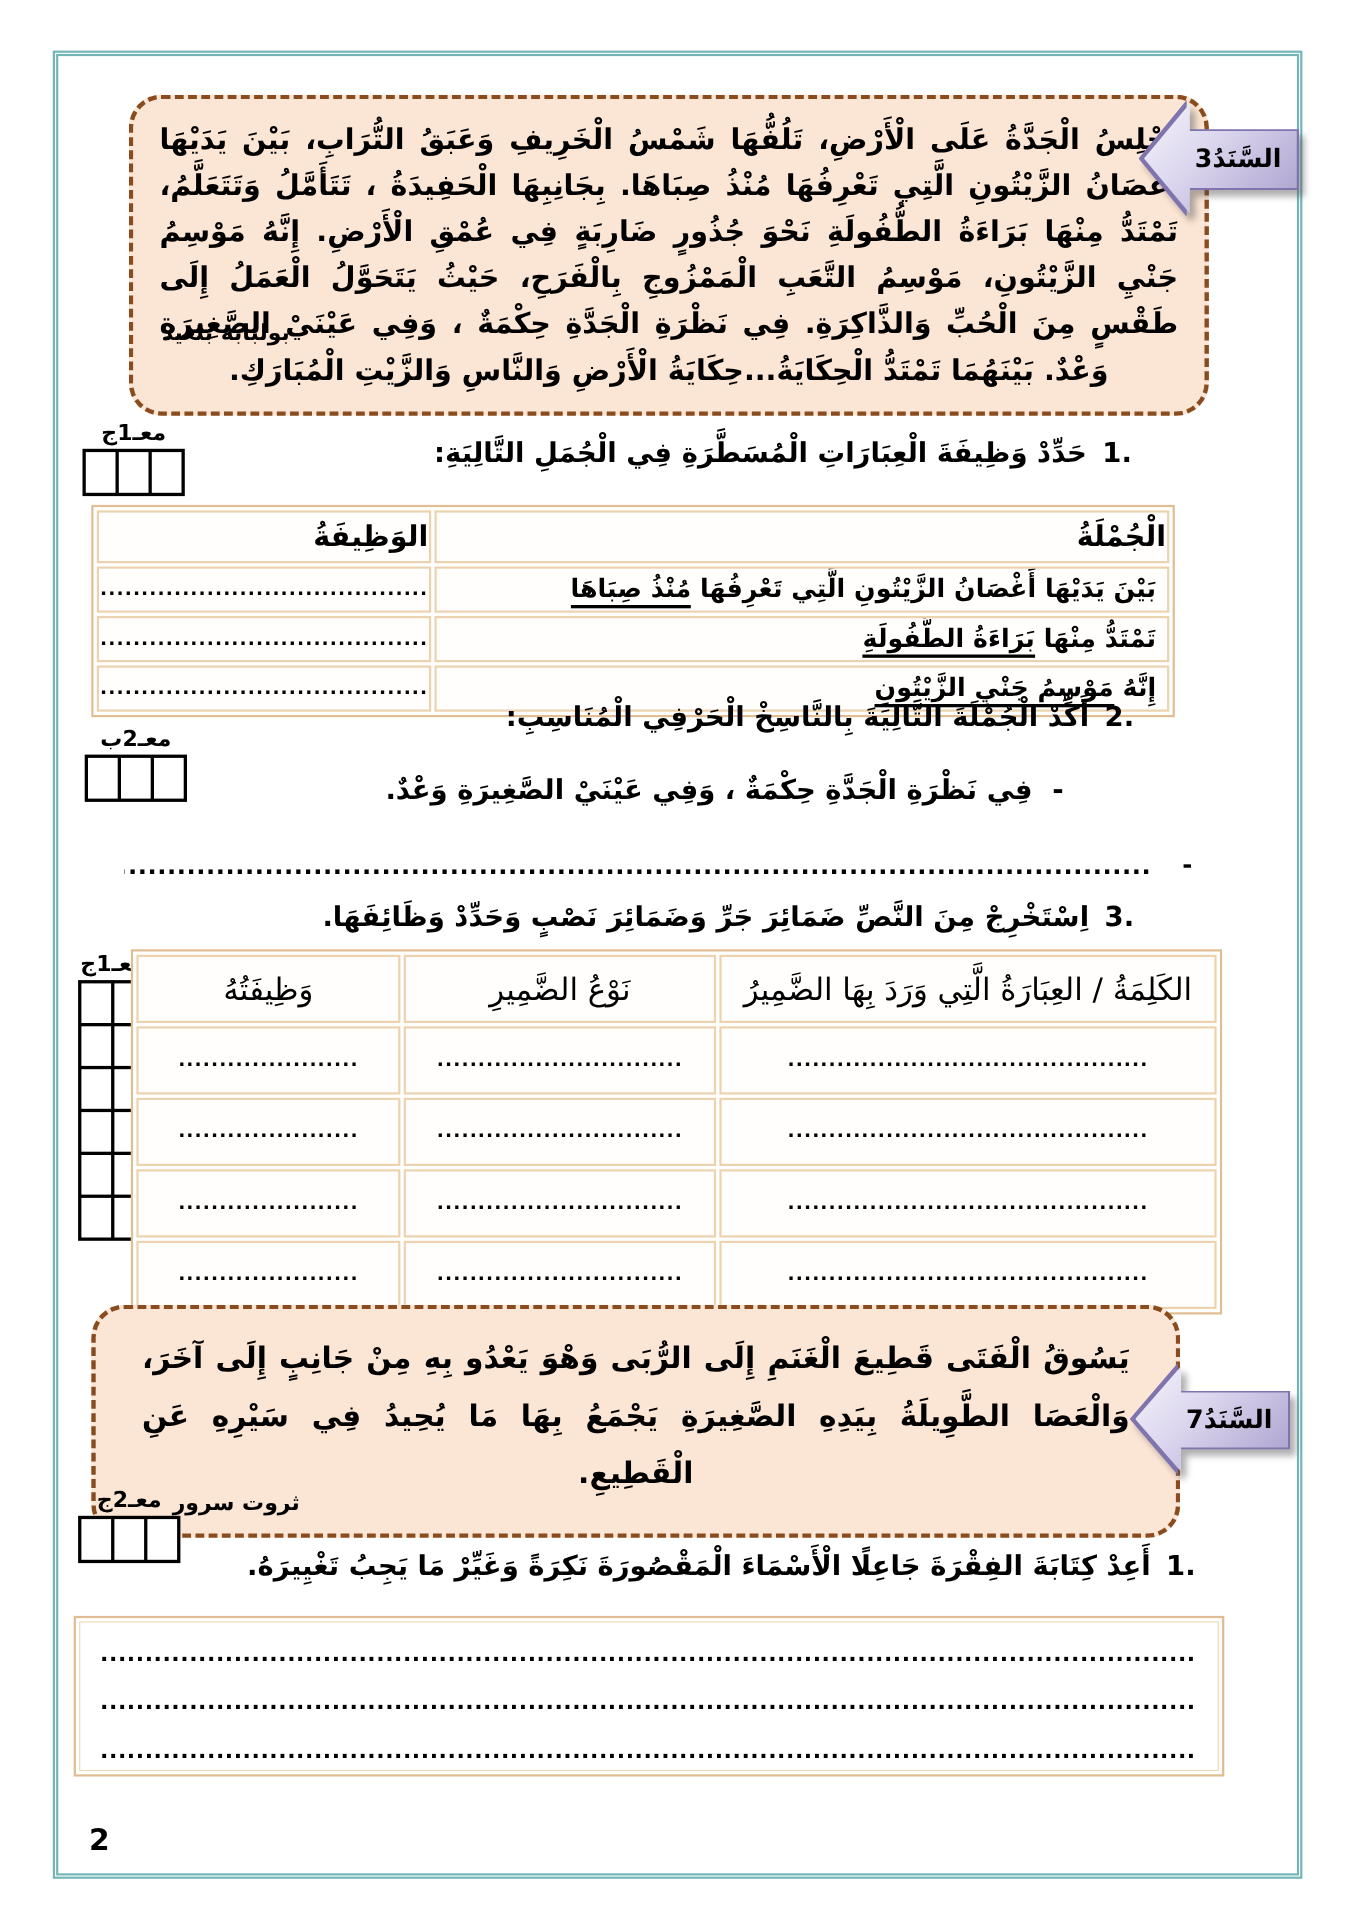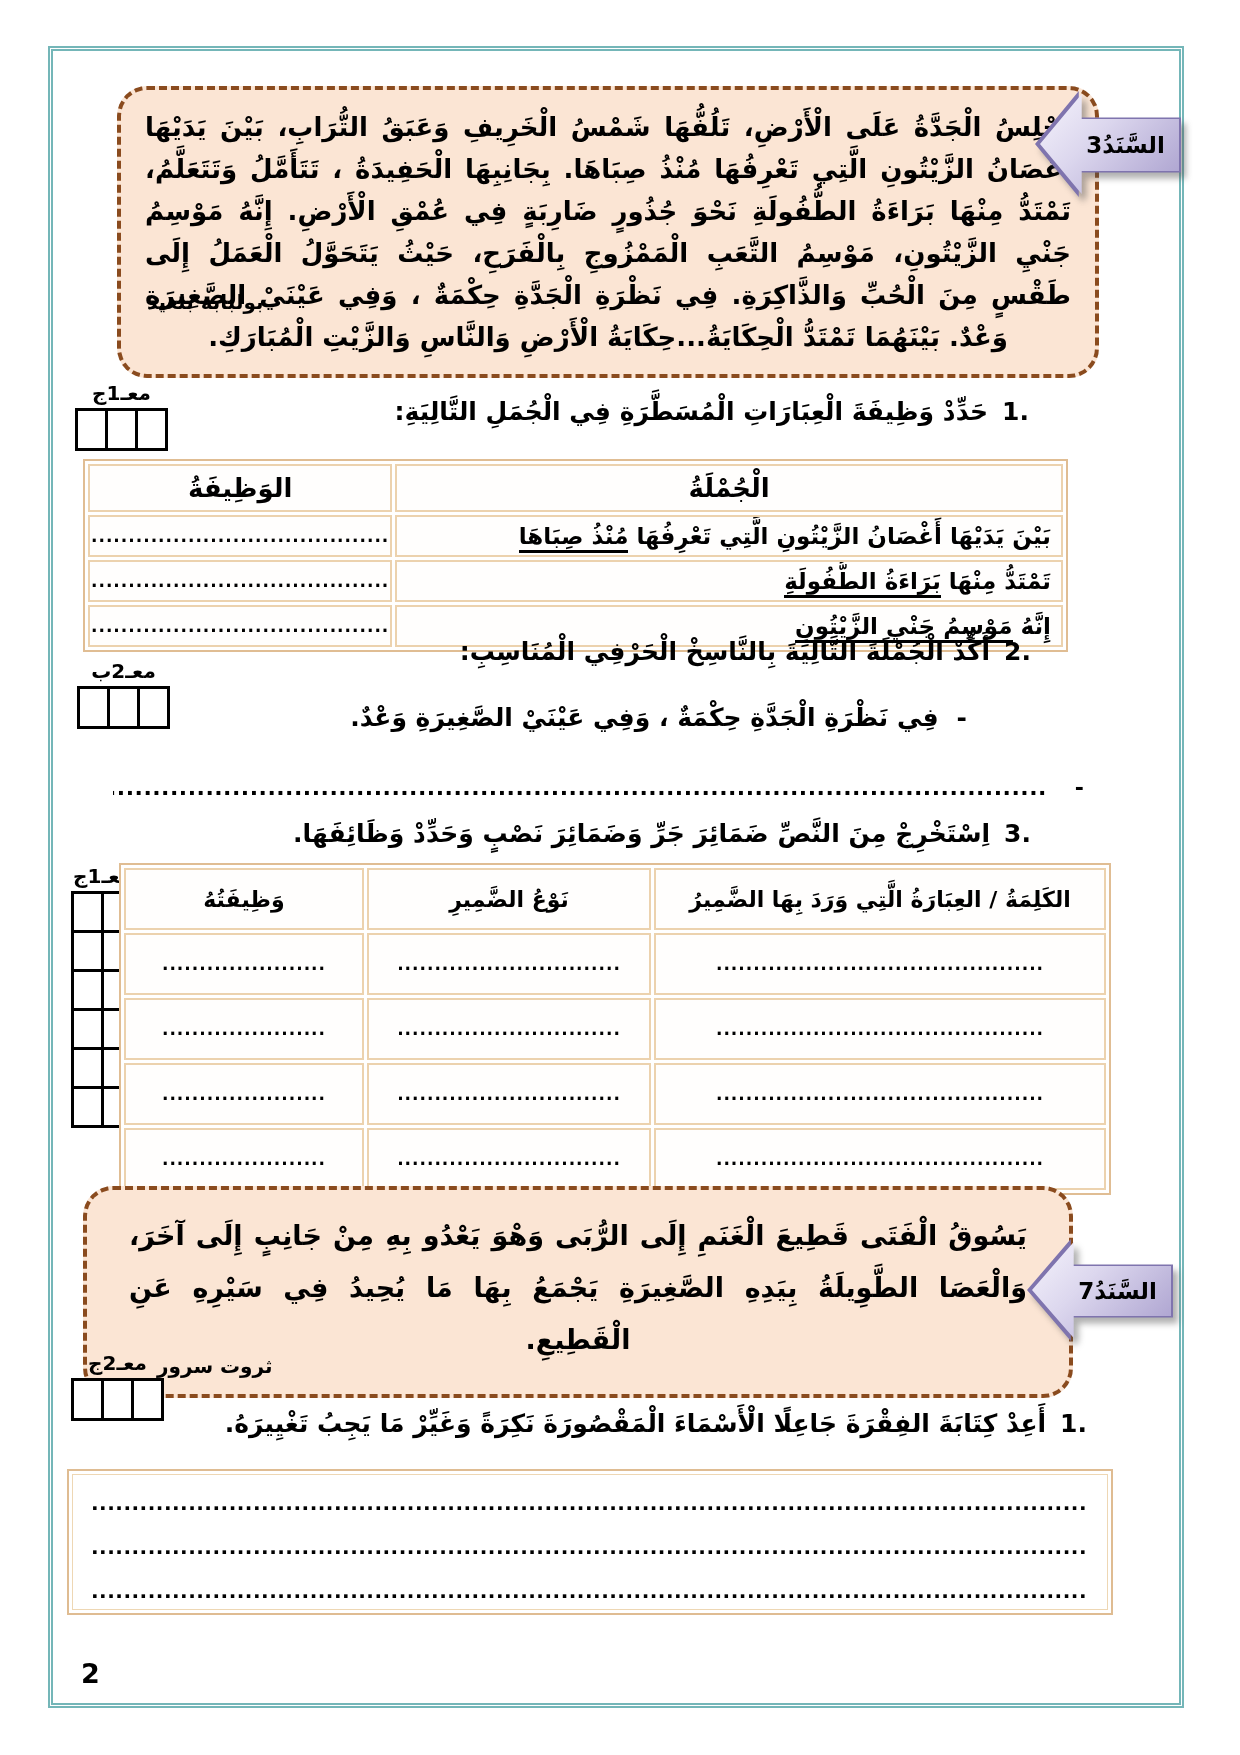--- a/index.html
+++ b/index.html
@@ -66,26 +66,26 @@
   #q2-line{top:586px;padding-right:148px;}
   #q3-line{top:768px;padding-right:148px;}
   #q4-line{top:1358px;padding-right:92px;}
   
   table.wtab{
     position:absolute;border-collapse:separate;border-spacing:3px;
     border:2px solid #e0bd93;background:#fff;direction:rtl;box-sizing:border-box;
   }
   table.wtab th,table.wtab td{border:2px solid #ecd2ae;background:#fffefd;}
   #q1-table{left:30px;top:408px;width:985px;}
-  #q1-table th{height:42px;font-size:26px;font-weight:bold;text-align:center;}
+  #q1-table th{height:42px;font-size:26px;font-weight:bold;text-align:right;}
   #q1-table td.sent{height:38px;font-size:23px;font-weight:bold;text-align:right;padding:0 10px 0 4px;white-space:nowrap;overflow:hidden;}
   #q1-table td.fn{text-align:center;font-size:17px;font-weight:bold;letter-spacing:1px;white-space:nowrap;overflow:hidden;}
   .u{border-bottom:3px solid #000;padding-bottom:1px;}
   #q3-table{left:66px;top:812px;width:992px;}
-  #q3-table th{height:58px;font-size:22px;font-weight:bold;text-align:center;padding:0 6px;}
+  #q3-table th{height:58px;font-size:28px;font-weight:normal;text-align:center;padding:0 6px;}
   #q3-table td{height:56px;text-align:center;font-size:17px;font-weight:bold;letter-spacing:1px;white-space:nowrap;overflow:hidden;}
   
   #q2-bullet{
     position:absolute;top:652px;left:0;right:0;direction:rtl;display:flex;gap:18px;
     font-size:25px;font-weight:bold;padding-right:212px;box-sizing:border-box;
   }
   #q2-answer{
     position:absolute;top:724px;left:60px;right:95px;direction:rtl;display:flex;gap:28px;
     font-size:22px;font-weight:bold;white-space:nowrap;overflow:hidden;
   }

